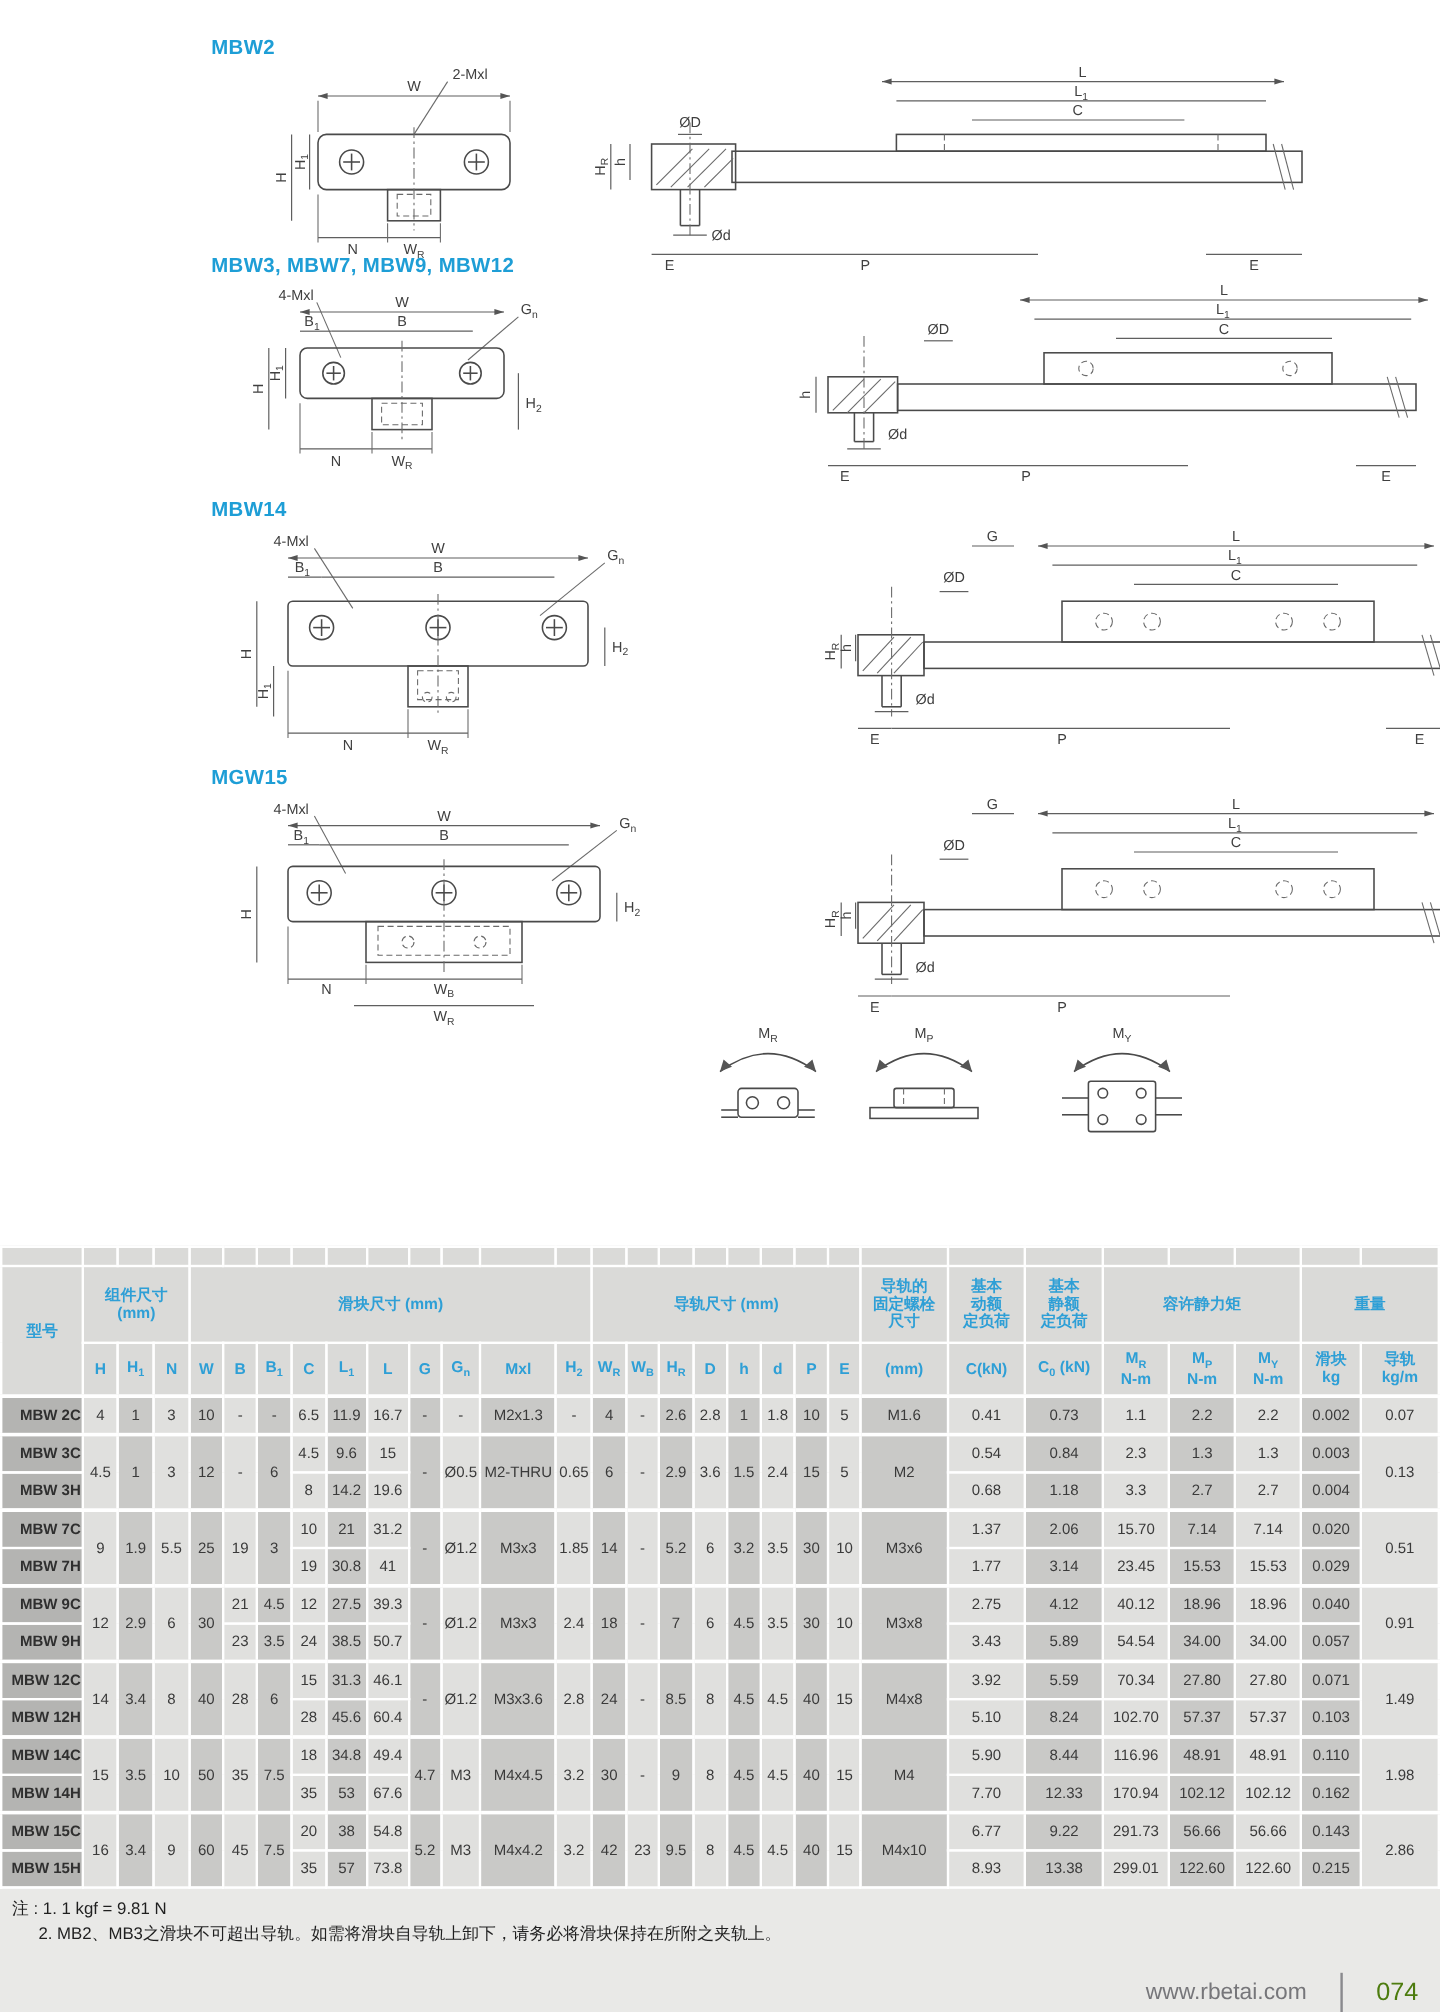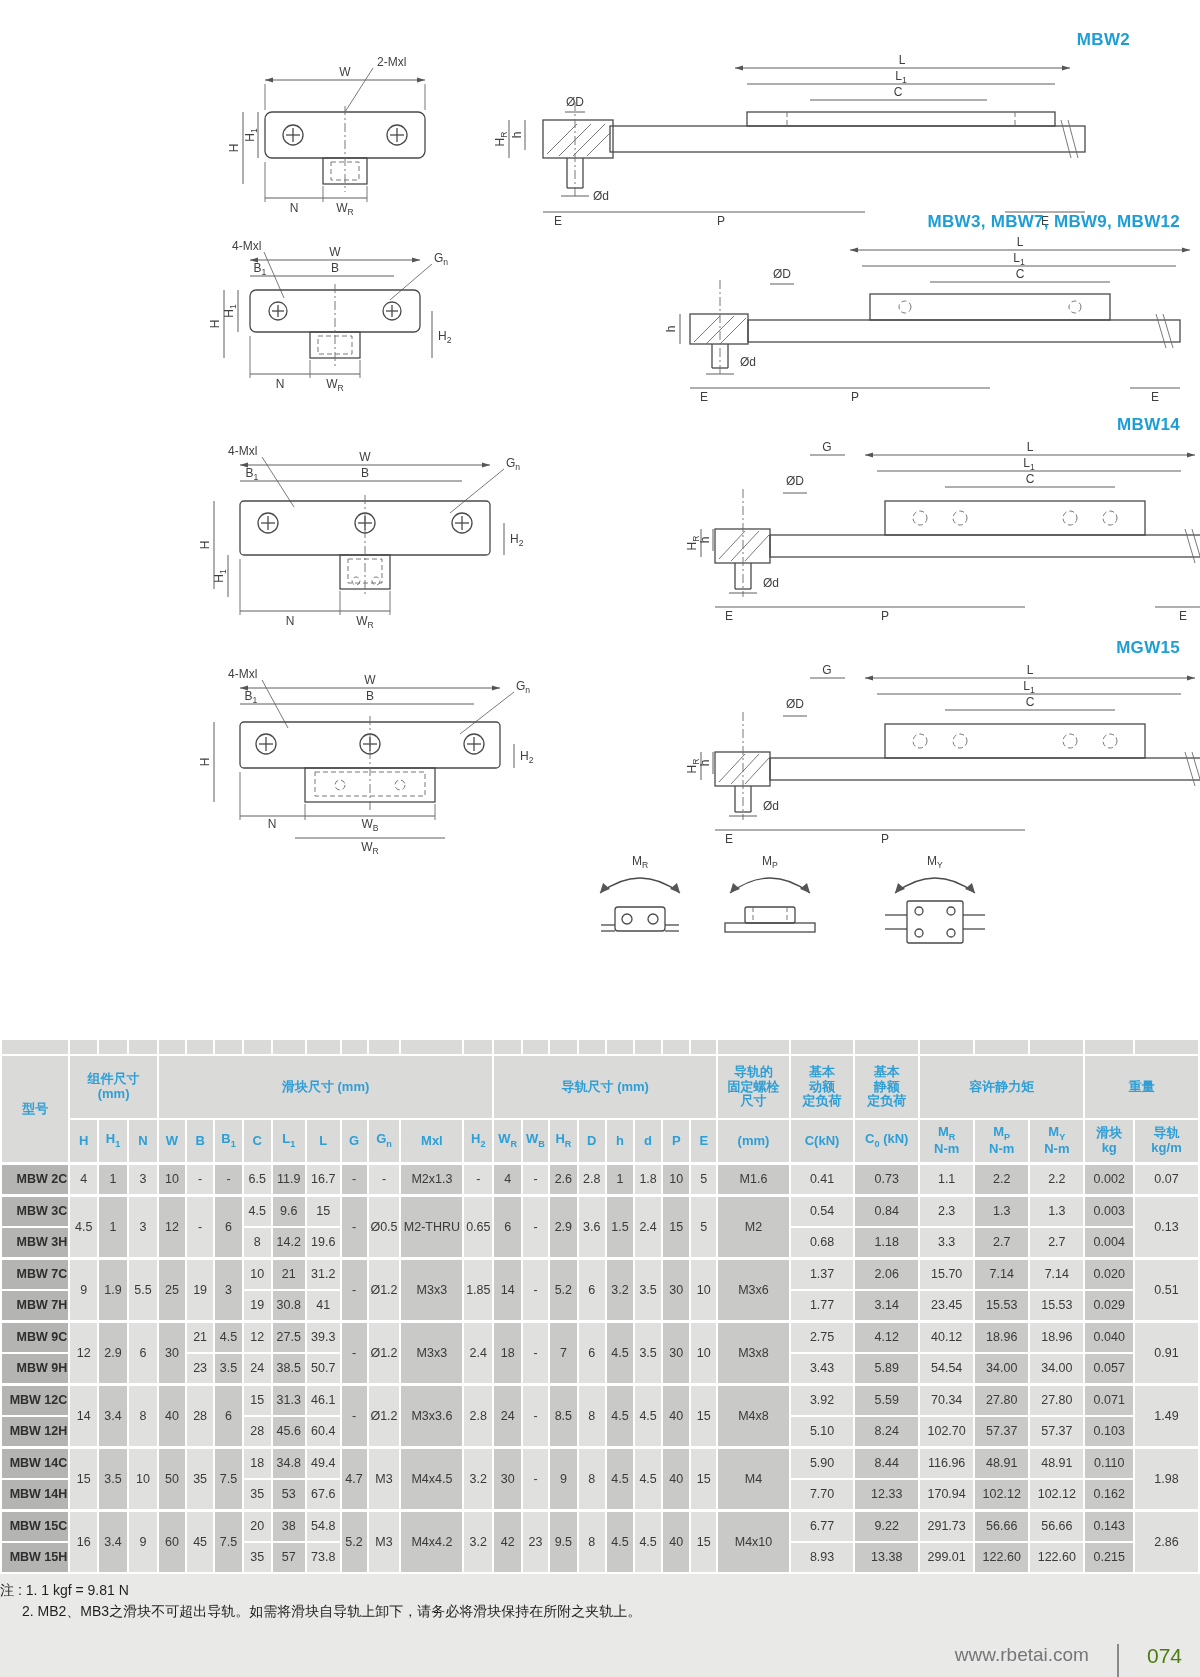--- a/index.html
+++ b/index.html
@@ -1,19 +1,19 @@
 <!DOCTYPE html>
 <html><head>
 <meta charset="utf-8">
 <style>
   html,body{margin:0;padding:0;}
   body{width:1200px;height:1677px;position:relative;overflow:hidden;background:#fff;
        font-family:"Liberation Sans",sans-serif;color:#3a3a3a;}
   .drawings{position:absolute;left:0;top:0;width:1200px;height:1038px;background:#fff;}
-  .dsec{position:absolute;left:170px;text-align:right;}
+  .dsec{position:absolute;left:170px;}
   .dtitle{color:#1e9ed6;font-size:17px;font-weight:bold;margin:0 0 2px 6px;letter-spacing:.3px;}
   svg{display:block;overflow:visible;}
   svg text{font-size:12px;fill:#3f3f3f;}
   .ln{stroke:#4a4a4a;fill:none;stroke-width:1.3;}
   .thin{stroke:#6a6a6a;fill:none;stroke-width:.9;}
   .dm{stroke:#5f5f5f;fill:none;stroke-width:1;}
   .dash{stroke-dasharray:5 3;}
   .ctr{stroke-dasharray:9 3 2 3;stroke-width:.9;}
   .ah{fill:#555;stroke:none;}
   
@@ -22,24 +22,24 @@
   th,td{border:2px solid #fff;padding:0 1px;text-align:center;font-size:12.5px;
         font-weight:normal;height:29px;overflow:hidden;line-height:1.15;}
   thead th{background:#dadad8;color:#2e9fd6;font-weight:bold;font-size:13px;}
   thead tr.strip th{height:14px;}
   thead tr.grp th{height:62px;margin-left:44px;}
   thead tr.sub th{height:42px;}
   tbody th.model{background:#b4b4b2;color:#2f2f2f;font-weight:bold;text-align:right;}
   td.light{background:#e0e0de;}
   td.dark{background:#c9c9c7;}
   tr.gs td,tr.gs th{border-top:3px solid #fff;}
-  .notes{margin:8px 0 0 0;font-size:14px;color:#1f1f1f;}
+  .notes{margin:8px 0 0 10px;font-size:14px;color:#1f1f1f;}
   .notes .n2{margin-left:22px;margin-top:3px;}
   .pagefoot{position:absolute;right:18px;top:606px;color:#76767a;font-size:19px;
-            display:flex;align-items:flex-start;gap:28px;}
+            display:flex;align-items:center;gap:28px;}
   .pagefoot .vbar{display:inline-block;width:0;height:34px;border-left:2px solid #8a8a8e;}
   .pagefoot .pno{font-size:21px;color:#4d7c0f;}
   .pagefoot .site{color:#76767a;}
   sub{font-size:70%;}
 </style>
 </head>
 <body>
 
 <div class="drawings">
 

